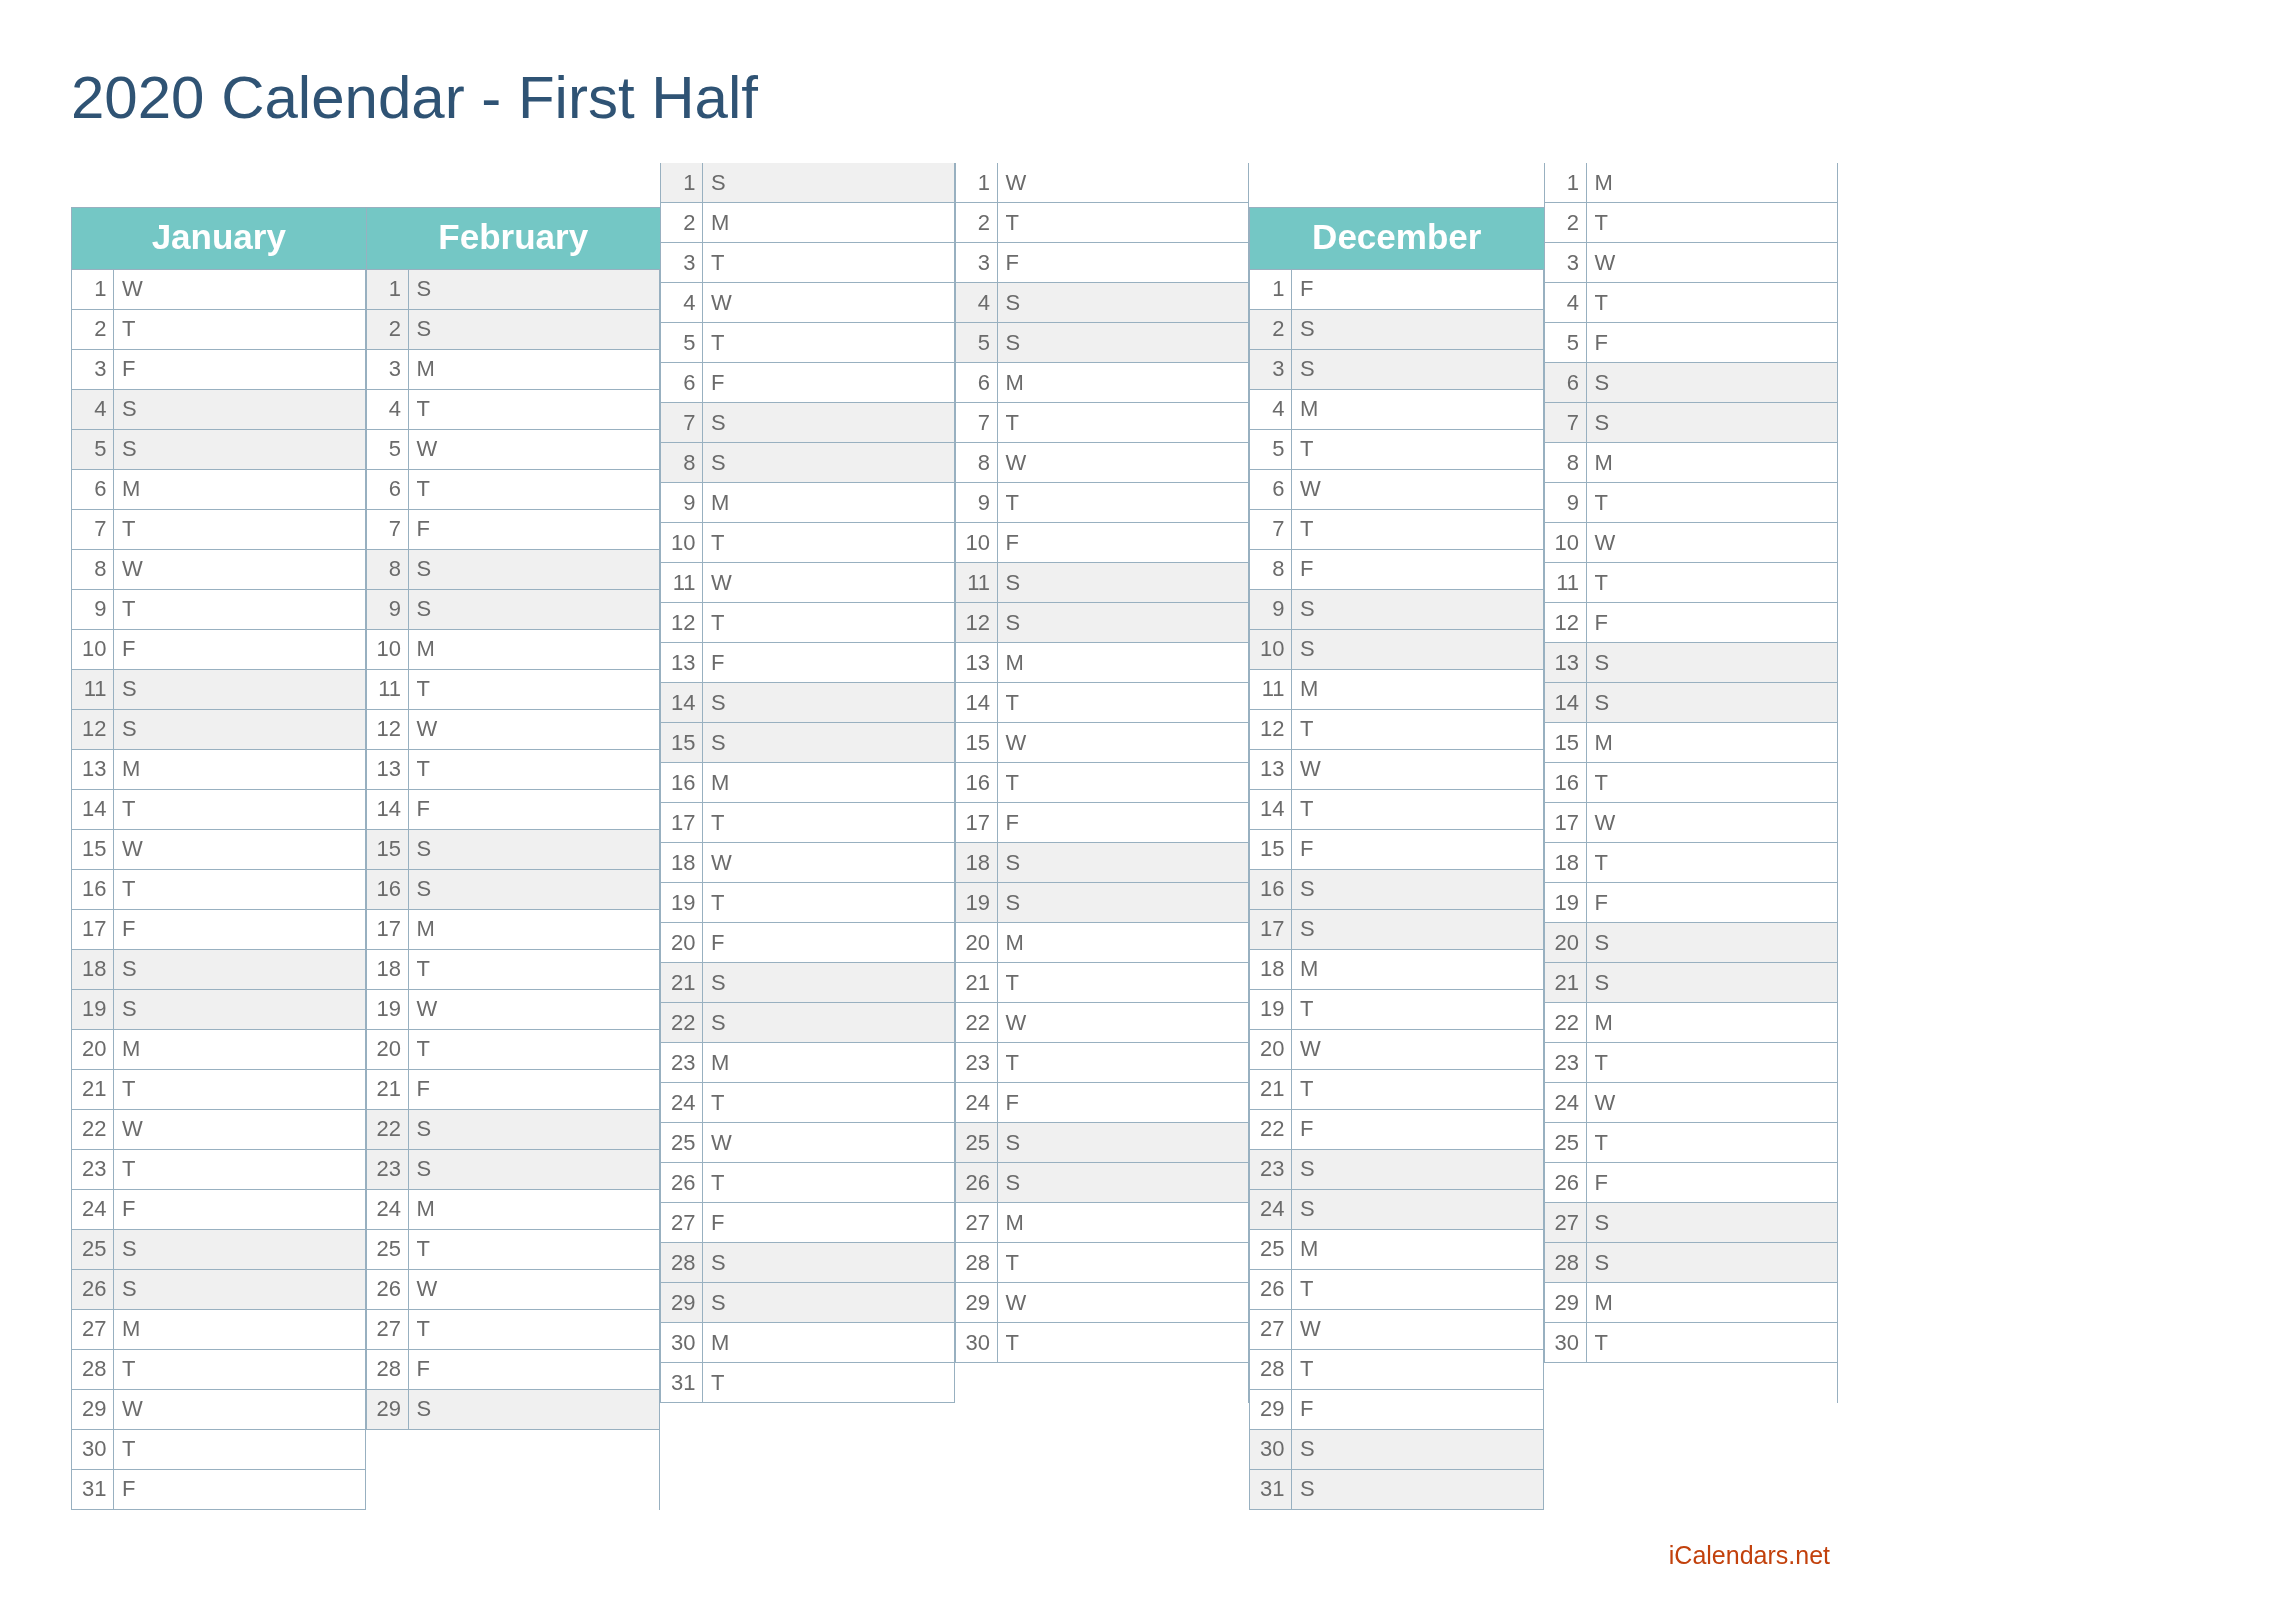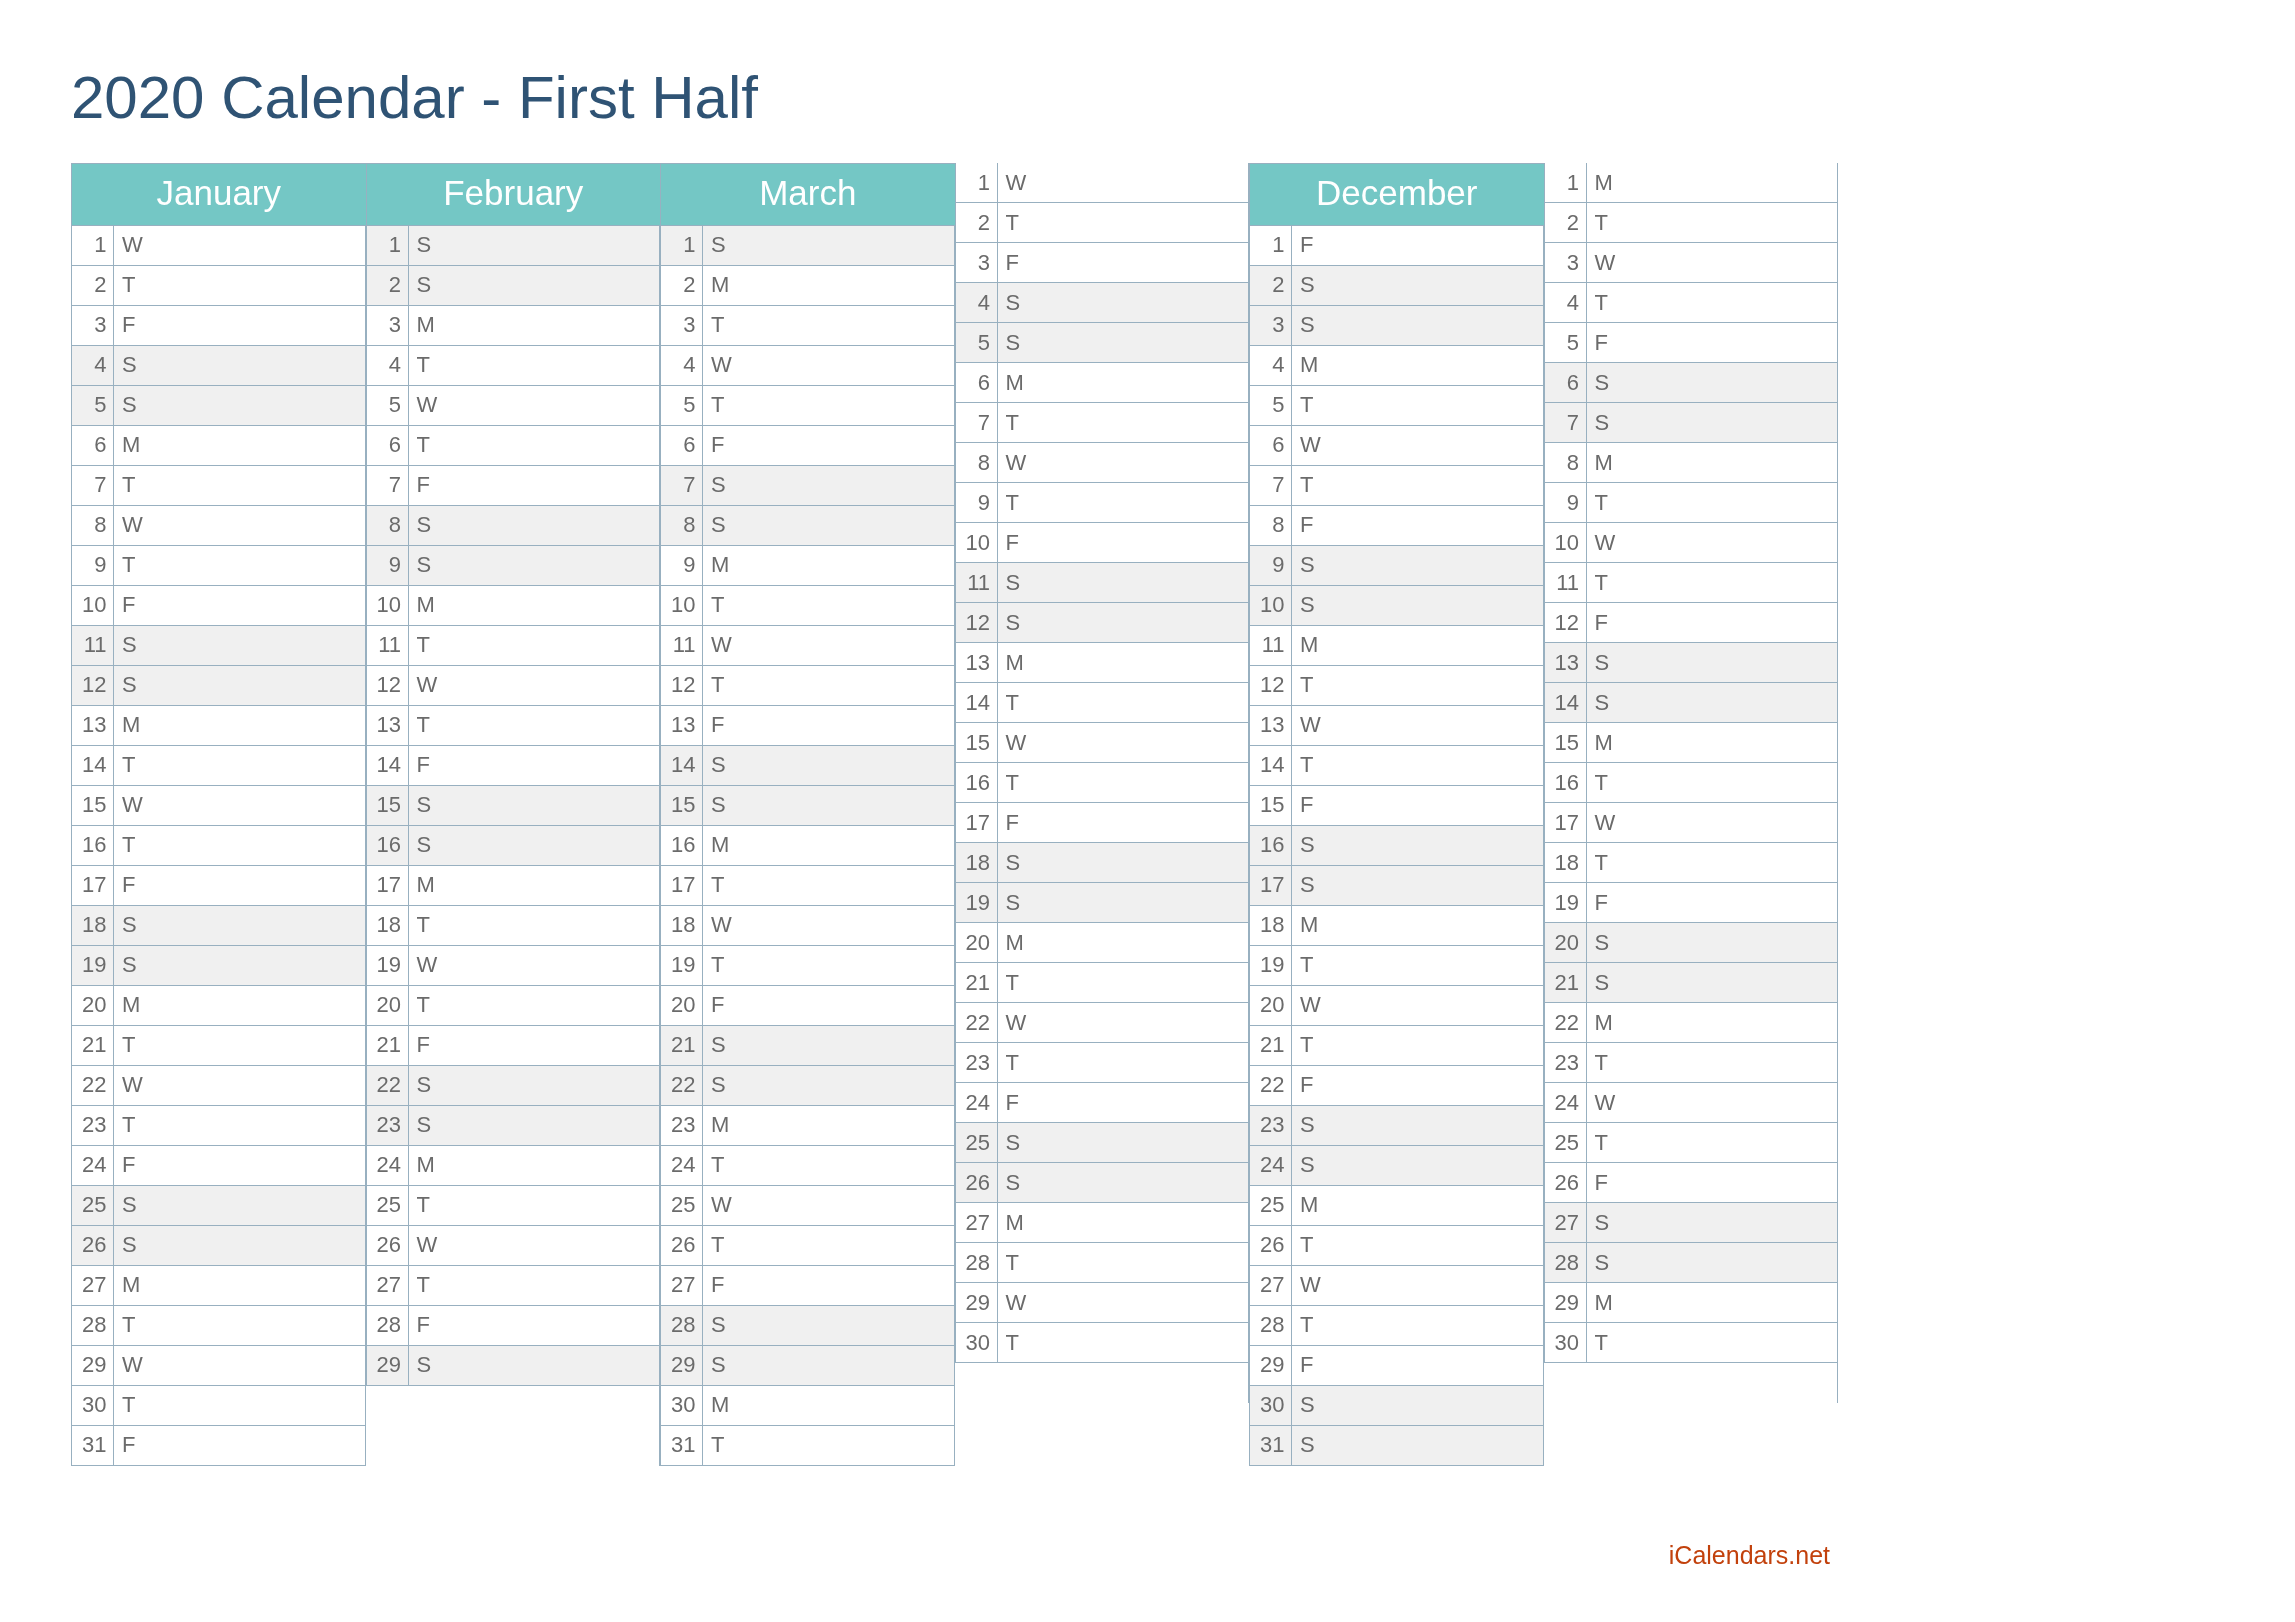--- a/index.html
+++ b/index.html
@@ -28,24 +28,25 @@
   .month {
     flex: 1;
     display: flex;
     flex-direction: column;
   }
   .month-header {
     background: #74c7c5;
     color: #ffffff;
     text-align: center;
     font-size: 35px;
-    font-weight: 400;
+    font-weight: 700;
     padding: 9.2px 0 11.8px 0;
     border: 0.7px solid #98b0c0;
     border-right: none;
+    margin-top: 44px;
   }
   .month:last-child .month-header { border-right: 0.7px solid #98b0c0; }
   .days {
     display: flex;
     flex-direction: column;
   }
   .day-row {
     display: flex;
     height: 40px;
     font-size: 22px;
@@ -420,21 +421,20 @@
             <div class="note"></div>
           </div>
           <div class="day-row blank">
             <div class="num"></div>
             <div class="dow"></div>
             <div class="note"></div>
           </div>
         </div>
       </div>
       <div class="month">
-        <div class="month-header">March</div>
         <div class="days">
           <div class="day-row weekend">
             <div class="num">1</div>
             <div class="dow">S</div>
             <div class="note"></div>
           </div>
           <div class="day-row">
             <div class="num">2</div>
             <div class="dow">M</div>
             <div class="note"></div>

